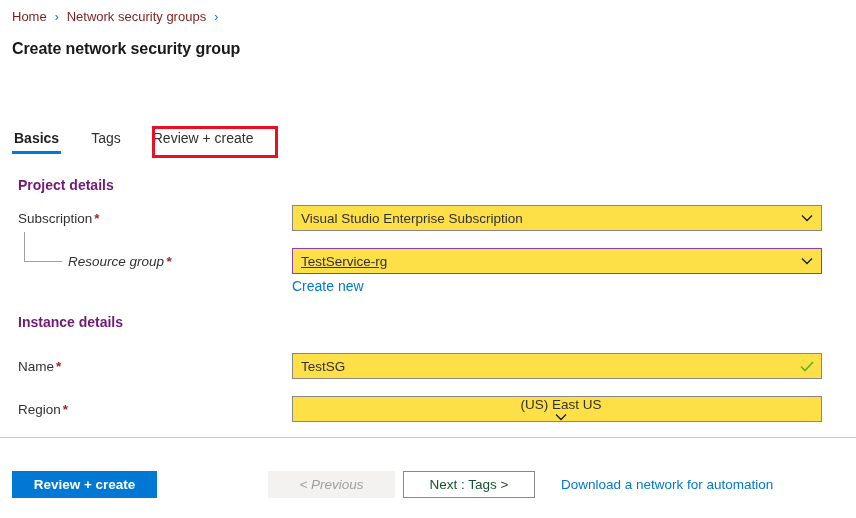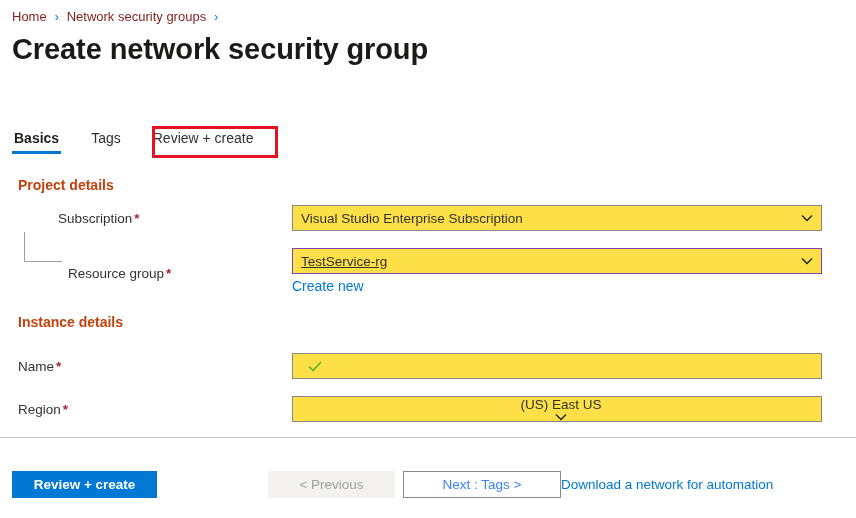--- a/index.html
+++ b/index.html
@@ -34,21 +34,21 @@
     color: #0078d4;
     margin: 0 8px;
     font-size: 12px;
   }
 
   
   .page-title {
     position: absolute;
     left: 12px;
     top: 33px;
-    font-size: 29px;
+    font-size: 16px;
     font-weight: bold;
     color: #1b1a19;
     letter-spacing: -0.1px;
     line-height: 32px;
   }
 
   
   .tabs {
     position: absolute;
     left: 12px;
@@ -92,36 +92,36 @@
     border: 3px solid #e81123;
     pointer-events: none;
   }
 
   
   .section-head {
     position: absolute;
     left: 18px;
     font-size: 14px;
     font-weight: bold;
-    color: #c2410c;
+    color: #701a75;
   }
   #sec-project { top: 177px; }
   #sec-instance { top: 314px; }
 
   
   .field-label {
     position: absolute;
     font-size: 13.5px;
     color: #323130;
     white-space: nowrap;
   }
   .req { color: #a4262c; font-weight: bold; margin-left: 2px; }
 
-  #lbl-subscription { left: 18px; top: 211px; margin-left: 40px; }
-  #lbl-resourcegroup { left: 68px; top: 266px; }
+  #lbl-subscription { left: 18px; top: 211px; }
+  #lbl-resourcegroup { left: 68px; top: 254px; font-style: italic; }
   #lbl-name { left: 18px; top: 359px; }
   #lbl-region { left: 18px; top: 402px; }
 
   
   .indent-connector {
     position: absolute;
     left: 24px;
     top: 232px;
     width: 38px;
     height: 30px;
@@ -212,28 +212,29 @@
   }
   .btn-disabled {
     left: 268px;
     top: 471px;
     width: 127px;
     height: 27px;
     background: #f3f2f1;
     color: #a19f9d;
     border: 1px solid #f3f2f1;
     cursor: default;
+    font-style: italic;
   }
   .btn-secondary {
     left: 403px;
     top: 471px;
-    width: 158px;
+    width: 132px;
     height: 27px;
     background: #ffffff;
-    color: #3b82f6;
+    color: #14532d;
     border: 1px solid #8a8886;
   }
   .footer-link {
     position: absolute;
     left: 561px;
     top: 477px;
     font-size: 13.5px;
     color: #0078d4;
     cursor: pointer;
   }
@@ -289,20 +290,21 @@
 
 <div class="create-new">Create new</div>
 
 <div class="section-head" id="sec-instance">Instance details</div>
 
 <div class="field-label" id="lbl-name">
   <span>Name</span><span class="req">*</span>
 </div>
 
 <div class="field-box" id="fld-name">
+  <span class="field-value">TestSG</span>
   <span class="check">
     <svg width="14" height="11" viewBox="0 0 14 11" aria-hidden="true">
         <path d="M1 5.5 L5 9.5 L13 1" fill="none" stroke="currentColor" stroke-width="1.6"></path>
       </svg>
   </span>
 </div>
 
 <div class="field-label" id="lbl-region">
   <span>Region</span><span class="req">*</span>
 </div>

